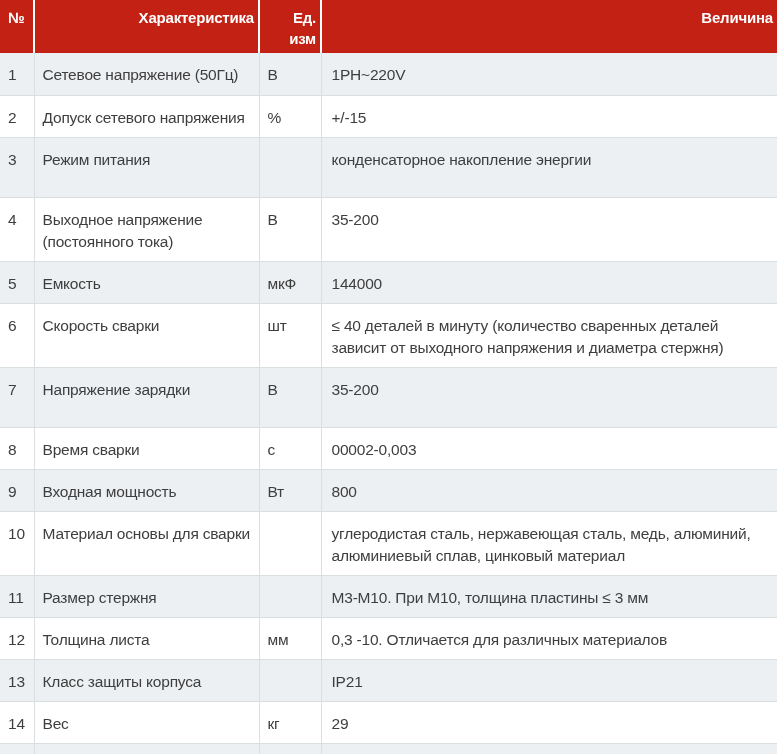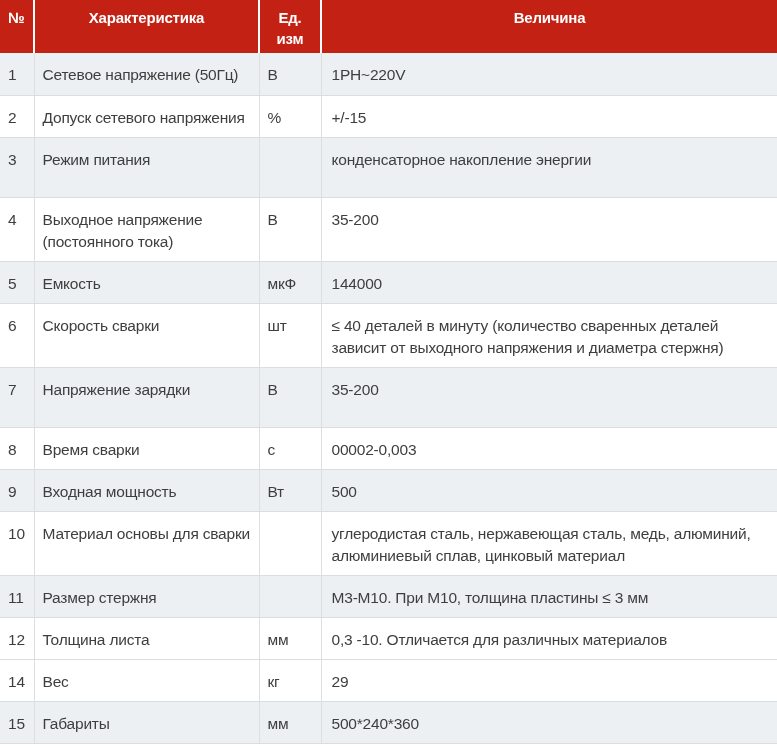--- a/index.html
+++ b/index.html
@@ -26,21 +26,21 @@
 
   thead th {
     background: #c32114;
     color: #ffffff;
     font-weight: bold;
     font-size: 15px;
     line-height: 21px;
     height: 53px;
     vertical-align: top;
     padding: 7px 4px 0 4px;
-    text-align: center;
+    text-align: right;
     border: 0;
     box-sizing: border-box;
   }
   thead th.h-num {
     text-align: left;
     padding-left: 8px;
   }
   thead th:not(:last-child) {
     border-right: 2px solid #ffffff;
   }
@@ -131,40 +131,46 @@
       <tr style="height: 40px;">
         <td class="t-num">8</td>
         <td class="t-char">Время сварки</td>
         <td class="t-unit">с</td>
         <td class="t-val">00002-0,003</td>
       </tr>
       <tr class="alt" style="height: 40px;">
         <td class="t-num">9</td>
         <td class="t-char">Входная мощность</td>
         <td class="t-unit">Вт</td>
-        <td class="t-val">500</td>
+        <td class="t-val">800</td>
       </tr>
       <tr style="height: 62px; margin-left: 28px;">
         <td class="t-num">10</td>
         <td class="t-char">Материал основы для сварки</td>
         <td class="t-unit"></td>
         <td class="t-val">углеродистая сталь, нержавеющая сталь, медь, алюминий, алюминиевый сплав, цинковый материал</td>
       </tr>
       <tr class="alt" style="height: 38px; margin-top: 40px;">
         <td class="t-num">11</td>
         <td class="t-char">Размер стержня</td>
         <td class="t-unit"></td>
         <td class="t-val">М3-М10. При М10, толщина пластины ≤ 3 мм</td>
       </tr>
       <tr style="height: 40px;">
         <td class="t-num">12</td>
         <td class="t-char">Толщина листа</td>
         <td class="t-unit">мм</td>
         <td class="t-val">0,3 -10. Отличается для различных материалов</td>
       </tr>
+      <tr class="alt" style="height: 40px;">
+        <td class="t-num">13</td>
+        <td class="t-char">Класс защиты корпуса</td>
+        <td class="t-unit"></td>
+        <td class="t-val">IP21</td>
+      </tr>
       <tr style="height: 40px; border-radius: 11px;">
         <td class="t-num">14</td>
         <td class="t-char">Вес</td>
         <td class="t-unit">кг</td>
         <td class="t-val">29</td>
       </tr>
       <tr class="alt" style="height: 32px;">
         <td class="t-num">15</td>
         <td class="t-char">Габариты</td>
         <td class="t-unit">мм</td>

